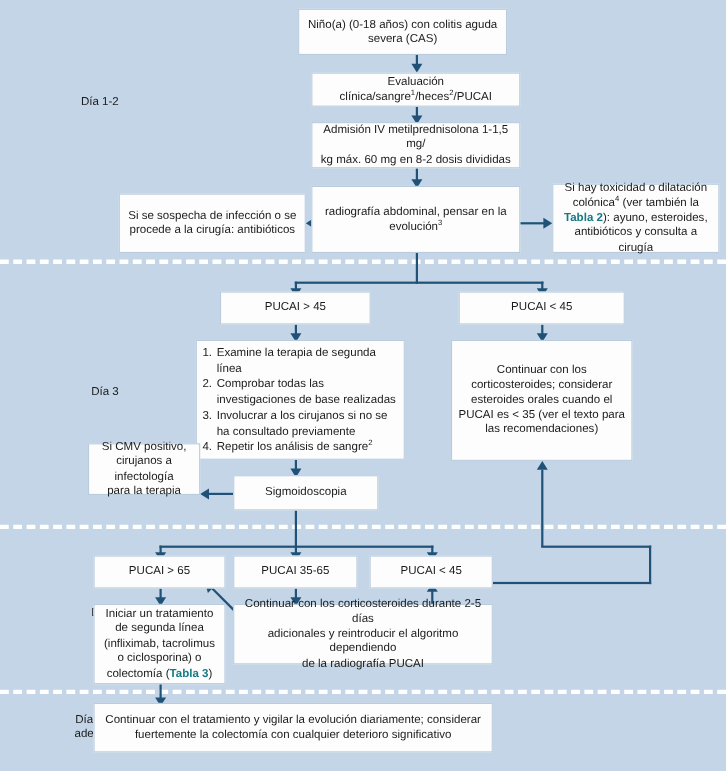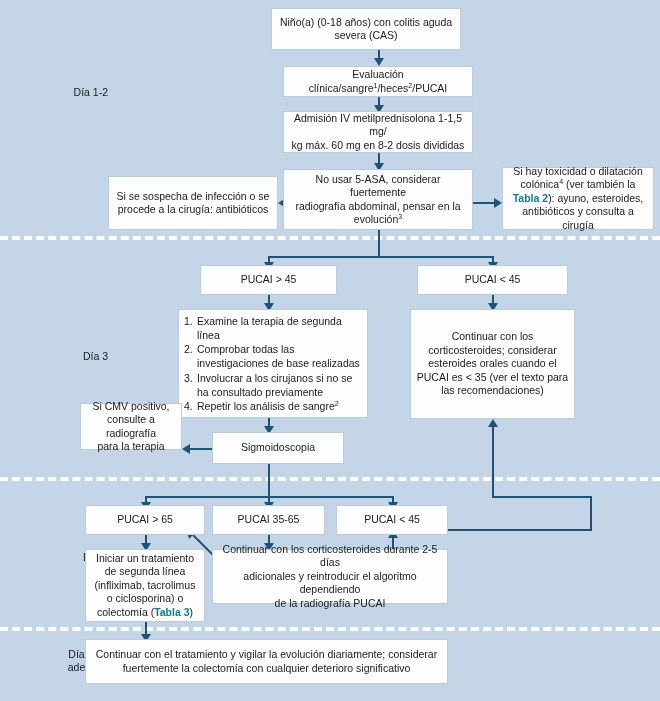--- a/index.html
+++ b/index.html
@@ -192,21 +192,20 @@
 
   <div class="box" style="left:283px;top:111px;width:190px;height:42px;">
     <div class="inner">
       <div>Admisión IV metilprednisolona 1-1,5 mg/</div>
       <div>kg máx. 60 mg en 8-2 dosis divididas</div>
     </div>
   </div>
 
   <div class="box" style="left:283px;top:169px;width:190px;height:61px;">
     <div class="inner">
-      <div>No usar 5-ASA, considerar fuertemente</div>
       <div>radiografía abdominal, pensar en la</div>
       <div><span>evolución</span><sup>3</sup></div>
     </div>
   </div>
 
   <div class="box" style="left:108px;top:176px;width:170px;height:54px;">
     <div class="inner">
       <div>Si se sospecha de infección o se</div>
       <div>procede a la cirugía: antibióticos</div>
     </div>
@@ -248,21 +247,21 @@
     </div>
   </div>
 
   <div class="box" style="left:212px;top:432px;width:132px;height:32px;">
     <div class="inner">Sigmoidoscopia</div>
   </div>
 
   <div class="box" style="left:80px;top:403px;width:102px;height:47px;">
     <div class="inner">
       <div>Si CMV positivo,</div>
-      <div>consulte a radiografía</div>
+      <div>cirujanos a infectología</div>
       <div>para la terapia</div>
     </div>
   </div>
 
   <div class="box" style="left:85px;top:505px;width:120px;height:30px;">
     <div class="inner">PUCAI &gt; 65</div>
   </div>
 
   <div class="box" style="left:212px;top:505px;width:113px;height:30px;">
     <div class="inner">PUCAI 35-65</div>

